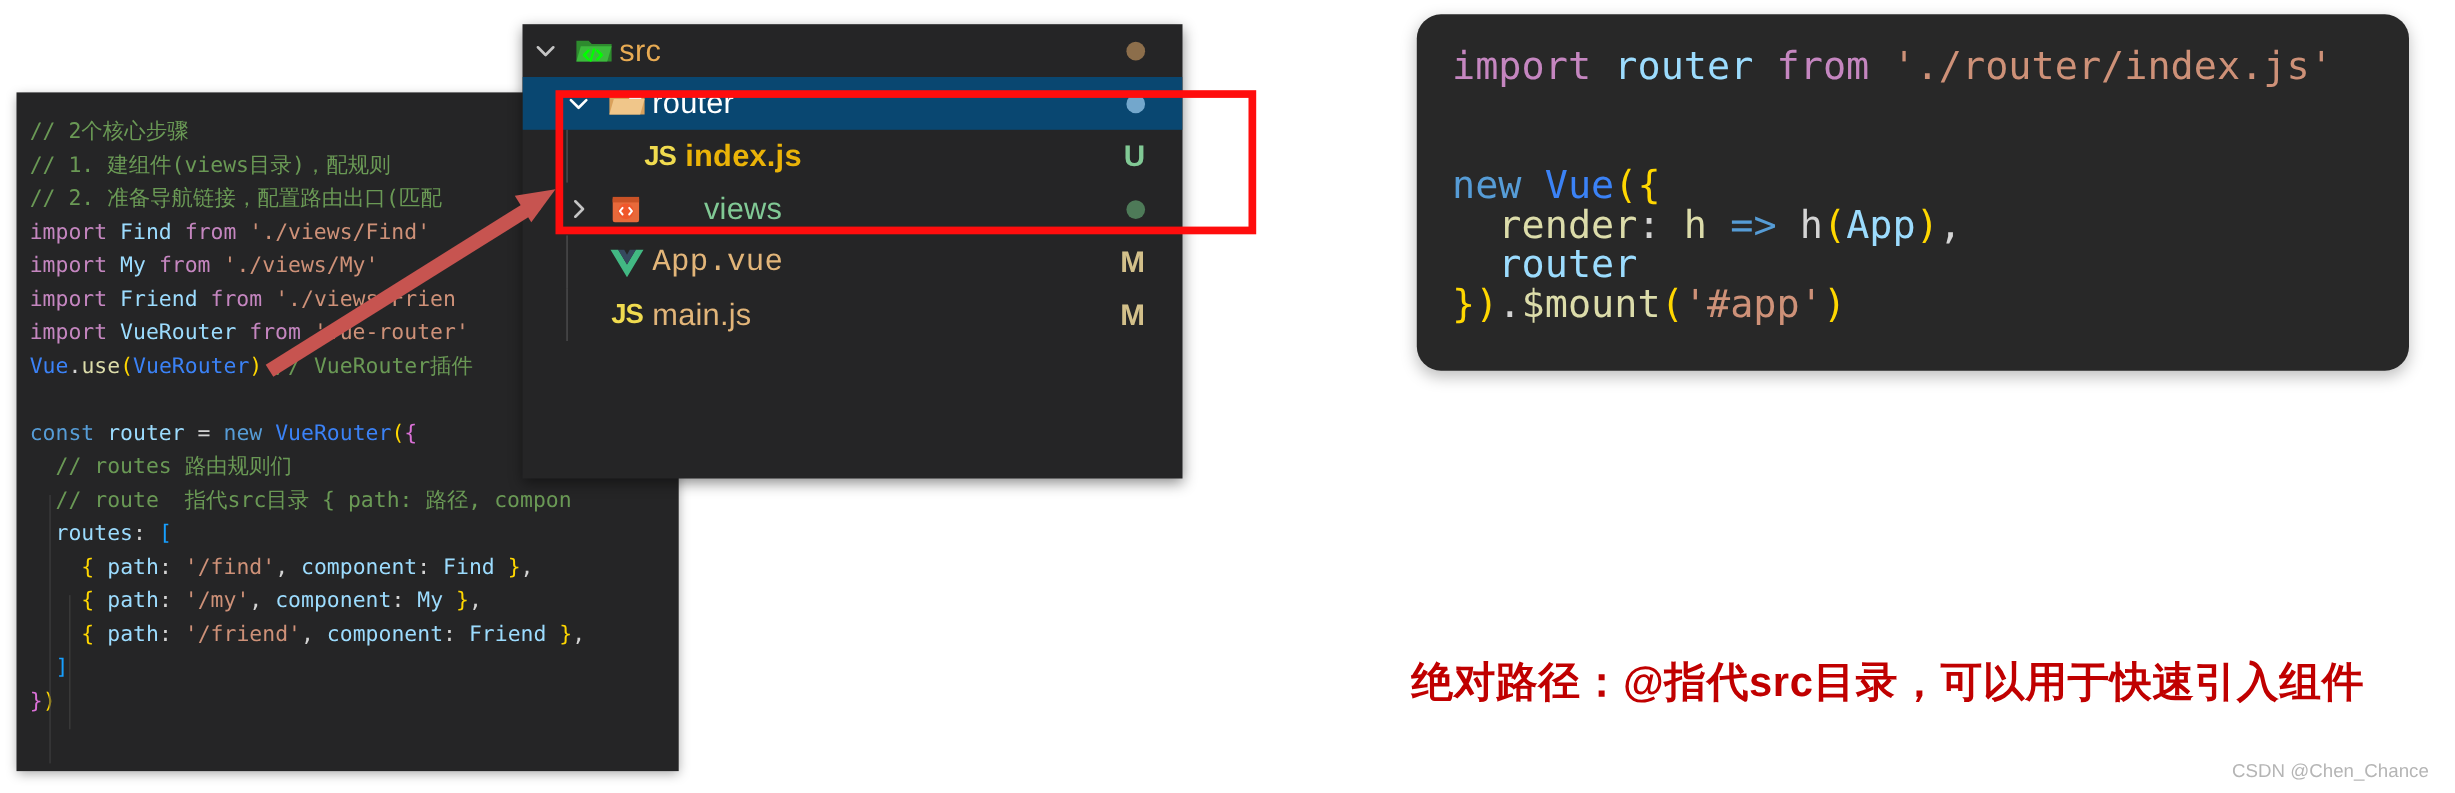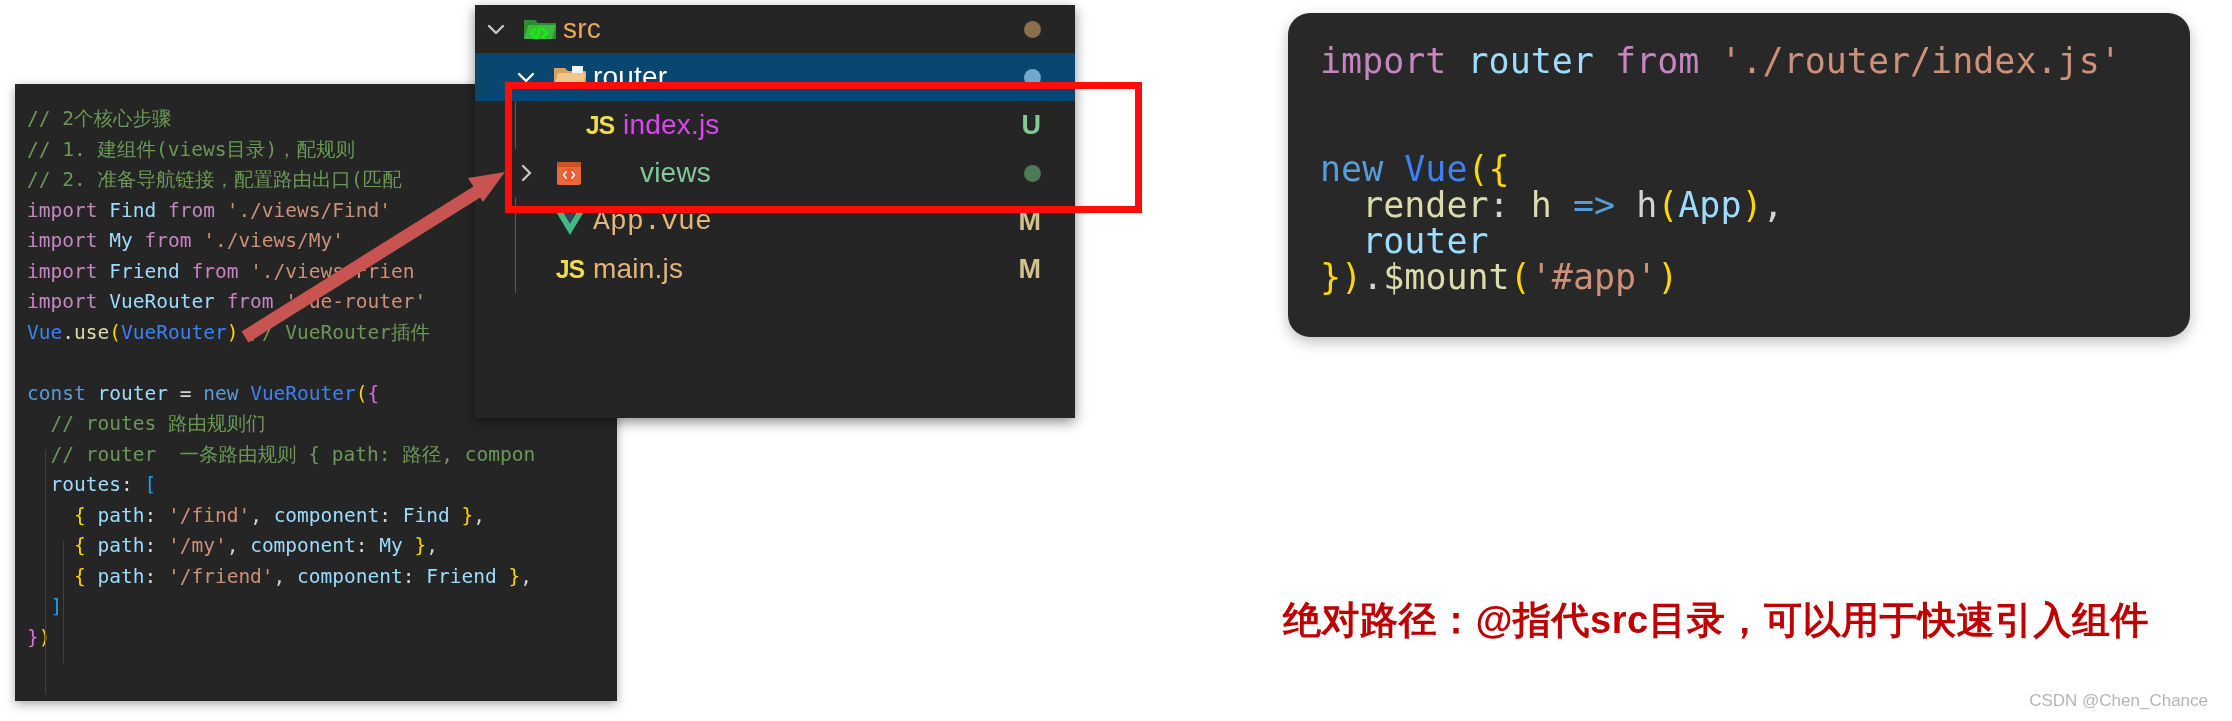--- a/index.html
+++ b/index.html
@@ -53,21 +53,21 @@
   .c-brace-p   { color: #DA70D6; }
   .c-brace-b   { color: #179FFF; }
   .c-plain     { color: #D4D4D4; }
   .c-blue      { color: #569CD6; }
   .c-prop      { color: #9CDCFE; }
 
   
   #file-tree-panel {
     position: absolute;
     left: 475px;
-    top: 5px;
+    top: 22px;
     width: 600px;
     height: 413px;
     background: #252526;
     box-shadow: 0 4px 12px rgba(0,0,0,0.45);
     overflow: hidden;
   }
   .tree-row {
     position: relative;
     display: flex;
     align-items: center;
@@ -209,21 +209,21 @@
   <div class="code-line"><span class="c-comment">// 2. 准备导航链接，配置路由出口(匹配</span></div>
 
   <div class="code-line"><span class="c-keyword">import</span> <span class="c-ident">Find</span> <span class="c-keyword">from</span> <span class="c-string">'./views/Find'</span></div>
   <div class="code-line"><span class="c-keyword">import</span> <span class="c-ident">My</span> <span class="c-keyword">from</span> <span class="c-string">'./views/My'</span></div>
   <div class="code-line"><span class="c-keyword">import</span> <span class="c-ident">Friend</span> <span class="c-keyword">from</span> <span class="c-string">'./views/Frien</span></div>
   <div class="code-line"><span class="c-keyword">import</span> <span class="c-ident">VueRouter</span> <span class="c-keyword">from</span> <span class="c-string">'vue-router'</span></div>
   <div class="code-line"><span class="c-func">Vue</span><span class="c-plain">.</span><span class="c-method">use</span><span class="c-brace-y">(</span><span class="c-func">VueRouter</span><span class="c-brace-y">)</span> <span class="c-comment">// VueRouter插件</span></div>
   <div class="code-line">&nbsp;</div>
   <div class="code-line"><span class="c-blue">const</span> <span class="c-ident">router</span> <span class="c-plain">=</span> <span class="c-blue">new</span> <span class="c-func">VueRouter</span><span class="c-brace-y">(</span><span class="c-brace-p">{</span></div>
   <div class="code-line"><span class="c-comment">  // routes 路由规则们</span></div>
-  <div class="code-line"><span class="c-comment">  // router  一条路由规则 { path: 路径, compon</span></div>
+  <div class="code-line"><span class="c-comment">  // route  指代src目录 { path: 路径, compon</span></div>
   <div class="code-line">  <span class="c-prop">routes</span><span class="c-plain">:</span> <span class="c-brace-b">[</span></div>
   <div class="code-line">    <span class="c-brace-y">{</span> <span class="c-prop">path</span><span class="c-plain">:</span> <span class="c-string">'/find'</span><span class="c-plain">,</span> <span class="c-prop">component</span><span class="c-plain">:</span> <span class="c-ident">Find</span> <span class="c-brace-y">}</span><span class="c-plain">,</span></div>
   <div class="code-line">    <span class="c-brace-y">{</span> <span class="c-prop">path</span><span class="c-plain">:</span> <span class="c-string">'/my'</span><span class="c-plain">,</span> <span class="c-prop">component</span><span class="c-plain">:</span> <span class="c-ident">My</span> <span class="c-brace-y">}</span><span class="c-plain">,</span></div>
   <div class="code-line">    <span class="c-brace-y">{</span> <span class="c-prop">path</span><span class="c-plain">:</span> <span class="c-string">'/friend'</span><span class="c-plain">,</span> <span class="c-prop">component</span><span class="c-plain">:</span> <span class="c-ident">Friend</span> <span class="c-brace-y">}</span><span class="c-plain">,</span></div>
   <div class="code-line">  <span class="c-brace-b">]</span></div>
   <div class="code-line"><span class="c-brace-p">}</span><span class="c-brace-y">)</span></div>
 </div>
 
 <div id="file-tree-panel">
 
@@ -260,21 +260,21 @@
       </svg>
     </span>
     <span class="tree-label" style="color:#FFFFFF;">router</span>
     <span class="tree-dot" style="background:#73A7CC;"></span>
   </div>
 
   <div class="tree-row" style="padding-left:60px; position:relative;">
     <span class="indent-guide" style="left:40px;"></span>
     <span class="tree-chevron"></span>
     <span class="tree-icon js-badge">JS</span>
-    <span class="tree-label" style="color:#d946ef;">index.js</span>
+    <span class="tree-label" style="color:#eab308;font-weight:bold;">index.js</span>
     <span class="tree-badge" style="color:#81C995;">U</span>
   </div>
 
   <div class="tree-row" style="padding-left:30px;">
     <span class="tree-chevron">
       <svg width="24" height="24" viewBox="0 0 24 24" fill="none" stroke="#C5C5C5" stroke-width="2.4" stroke-linecap="round" stroke-linejoin="round">
           <polyline points="9,5 16,12 9,19"></polyline>
         </svg>
     </span>
     <span class="tree-icon">

